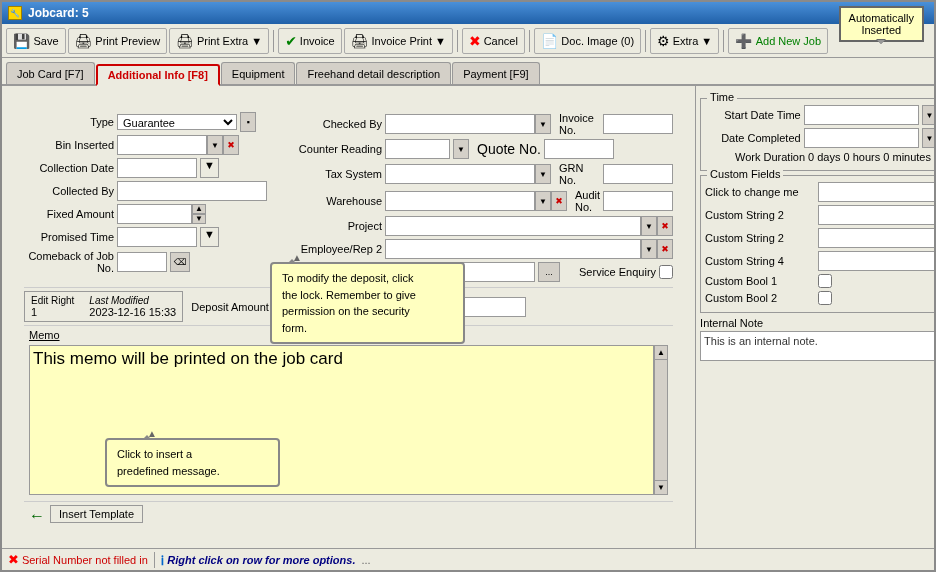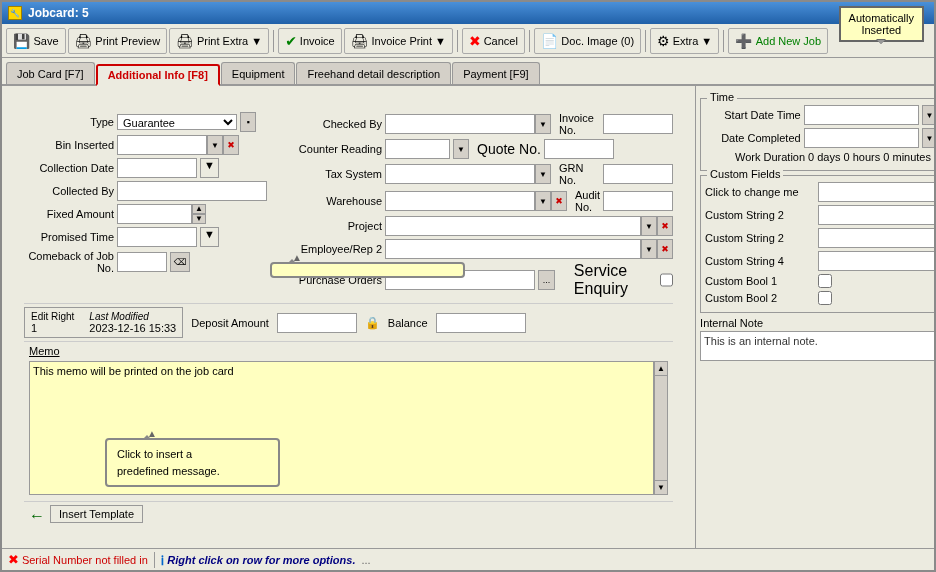--- a/index.html
+++ b/index.html
@@ -80,21 +80,21 @@
 
     .insert-tooltip { bottom: 80px; left: 100px; width: 170px; }
     .insert-tooltip::before { top: -14px; left: 40px; }
 
     
     .lock-icon { font-size: 12px; color: #666; }
 
     
     .memo-container { flex: 1; display: flex; flex-direction: column; padding: 0 5px 3px; }
     .memo-with-scroll { display: flex; flex: 1; }
-    .memo-textarea { flex: 1; border: 1px solid #999; background: #ffffc0; padding: 3px; font-size: 11px; resize: none; }
+    .memo-textarea { flex: 1; border: 1px solid #999; background: #ffffc0; padding: 3px; font-size: 17px; resize: none; }
 
     
     .insert-bar { display: flex; align-items: center; gap: 5px; padding: 3px 5px; border-top: 1px solid #ccc; }
     .insert-btn { display: flex; align-items: center; gap: 3px; padding: 2px 8px; background: #ecebe0; border: 1px solid #999; cursor: pointer; }
 
     
     .spinner { display: flex; flex-direction: column; }
     .spinner-up, .spinner-down { width: 14px; height: 10px; background: #d4d0c8; border: 1px solid #999; cursor: pointer; display: flex; align-items: center; justify-content: center; font-size: 8px; line-height: 1; }
 
     .date-input { width: 80px; }
@@ -311,21 +311,21 @@
               <input type="text" class="input-field" style="flex: 1 1 0%;">
               <div class="dropdown-arrow-btn">▼</div>
               <div class="clear-btn">✖</div>
             </div>
           </div>
 
           <div class="form-row">
             <span class="form-label-wide">Purchase Orders</span>
             <input type="text" class="input-field" style="flex: 1 1 0%;">
             <div class="btn-tiny" style="width:22px;">...</div>
-            <span style="margin-left:16px; font-size:16px;">Service Enquiry</span>
+            <span style="margin-left:16px; font-size:11px;">Service Enquiry</span>
             <input type="checkbox" class="checkbox-cell" style="">
           </div>
         </div>
       </div>
 
       <div style="display:flex; align-items:center; gap:8px; padding: 3px 0; border-top:1px solid #ccc; border-bottom:1px solid #ccc; margin-top:2px;">
         <div style="border:1px solid #999; padding:3px 6px; display:flex; gap:15px;">
           <div style="display:flex; flex-direction:column;">
             <span style="font-size:10px;">Edit Right</span>
             <span>1</span>
@@ -429,20 +429,24 @@
 
       <div style="display:flex; flex-direction:column; flex:1;">
         <span style="font-size:11px; margin-bottom:2px;">Internal Note</span>
         <div class="internal-note">This is an internal note.</div>
       </div>
     </div>
   </div>
 
   <div class="popup-tooltip deposit-tooltip" style="position:absolute; top:262px; left:270px; background:#ffffc0; border:2px solid #888; padding:6px 10px; font-size:11px; z-index:50; line-height:1.5; width:195px;">
     <div style="position:absolute; top:-10px; left:15px; border:5px solid transparent; border-bottom-color:#888;"></div>
+    <span style="white-space:pre-line;">To modify the deposit, click
+the lock. Remember to give
+permission on the security
+form.</span>
   </div>
 
   <div class="popup-tooltip insert-tooltip" style="position:absolute; bottom:85px; left:105px; background:#ffffc0; border:2px solid #888; padding:6px 10px; font-size:11px; z-index:50; line-height:1.5; width:175px;">
     <div style="position:absolute; top:-10px; left:35px; border:5px solid transparent; border-bottom-color:#888;"></div>
     <span style="white-space:pre-line;">Click to insert a
 predefined message.</span>
   </div>
 
   <div class="status-bar">
     <div class="status-error">

